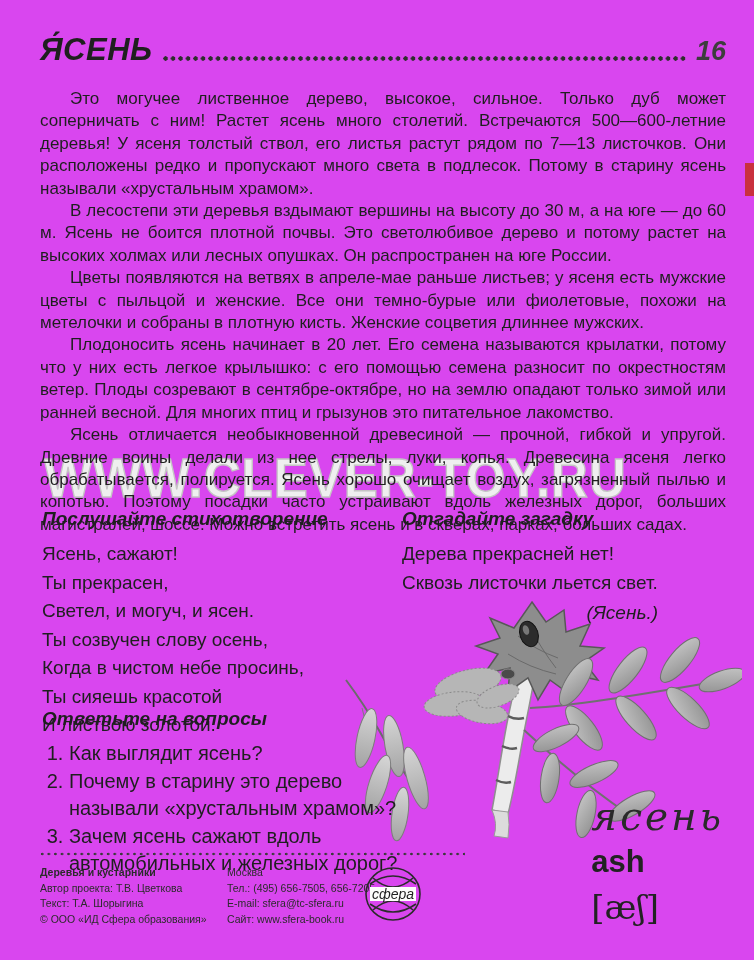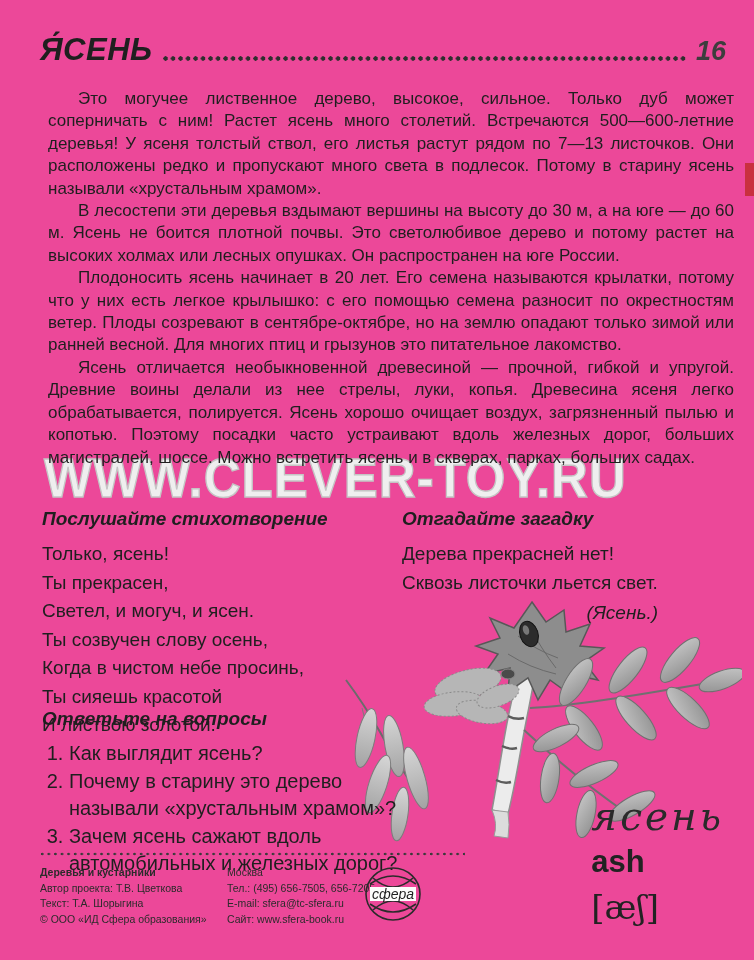--- a/index.html
+++ b/index.html
@@ -1,37 +1,37 @@
 <!DOCTYPE html>
 <html><head>
 <meta charset="utf-8">
 <style>
   * { box-sizing: border-box; margin: 0; padding: 0; }
   html, body { background: #e9e9e9; }
   .page {
     position: relative;
     width: 754px; height: 960px;
-    background: #ec4899;
+    background: #d946ef;
     font-family: "Liberation Sans", sans-serif;
     color: #1f1f1f;
     overflow: hidden;
     margin: 0 auto;
   }
 
   
   .header { position: absolute; top: 34px; left: 40px; right: 28px; display: flex; align-items: flex-end; }
   .header-title { font-size: 31px; font-weight: bold; font-style: italic; letter-spacing: .5px; line-height: 1; }
   .leader-dots { flex: 1; height: 5px; margin: 0 8px 4px 10px;
     background-image: radial-gradient(circle at 2.5px 2.5px, #2e2e2e 2px, transparent 2.4px);
     background-size: 7.5px 5px; background-repeat: repeat-x; }
   .page-num { font-size: 27px; font-weight: bold; font-style: italic; color: #3d3d3d; line-height: 1; }
 
   
   .body-text { position: absolute; top: 88px; left: 40px; width: 686px;
-    font-size: 17px; line-height: 22.4px; text-align: justify; z-index: 1; margin-left: 8px; }
+    font-size: 17px; line-height: 22.4px; text-align: justify; z-index: 1; }
   .body-text p { text-indent: 30px; }
 
   
   .watermark { position: absolute; top: 448px; left: 44px; width: 690px;
     font-size: 51px; font-weight: bold; letter-spacing: 1px; white-space: nowrap;
     color: #efefef; -webkit-text-stroke: 1.3px #c5c5c5;
     transform: scaleY(1.1); z-index: 0; }
 
   
   .section-heading { font-size: 19px; font-weight: bold; font-style: italic; margin-bottom: 10px; }
@@ -72,20 +72,21 @@
 
   <div class="header">
     <span class="header-title">Я́СЕНЬ</span>
     <span class="leader-dots"></span>
     <span class="page-num">16</span>
   </div>
 
   <div class="body-text">
       <p>Это могучее лиственное дерево, высокое, сильное. Только дуб может соперничать с ним! Растет ясень много столетий. Встречаются 500—600-летние деревья! У ясеня толстый ствол, его листья растут рядом по 7—13 листочков. Они расположены редко и пропускают много света в подлесок. Потому в старину ясень называли «хрустальным храмом».</p>
       <p>В лесостепи эти деревья вздымают вершины на высоту до 30 м, а на юге — до 60 м. Ясень не боится плотной почвы. Это светолюбивое дерево и потому растет на высоких холмах или лесных опушках. Он распространен на юге России.</p>
+      <p>Цветы появляются на ветвях в апреле-мае раньше листьев; у ясеня есть мужские цветы с пыльцой и женские. Все они темно-бурые или фиолетовые, похожи на метелочки и собраны в плотную кисть. Женские соцветия длиннее мужских.</p>
       <p>Плодоносить ясень начинает в 20 лет. Его семена называются крылатки, потому что у них есть легкое крылышко: с его помощью семена разносит по окрестностям ветер. Плоды созревают в сентябре-октябре, но на землю опадают только зимой или ранней весной. Для многих птиц и грызунов это питательное лакомство.</p>
       <p>Ясень отличается необыкновенной древесиной — прочной, гибкой и упругой. Древние воины делали из нее стрелы, луки, копья. Древесина ясеня легко обрабатывается, полируется. Ясень хорошо очищает воздух, загрязненный пылью и копотью. Поэтому посадки часто устраивают вдоль железных дорог, больших магистралей, шоссе. Можно встретить ясень и в скверах, парках, больших садах.</p>
     </div>
 
   <div class="watermark">WWW.CLEVER-TOY.RU</div>
 
   <svg class="illustration" viewBox="0 0 410 260" xmlns="http://www.w3.org/2000/svg">
     <defs>
       <linearGradient id="leafG" x1="0" y1="0" x2="1" y2="1">
         <stop offset="0" stop-color="#c9c9c9"></stop>
@@ -145,21 +146,21 @@
       <ellipse cx="218" cy="190" rx="9" ry="25" fill="url(#leafG)" transform="rotate(8 218 190)"></ellipse>
       <ellipse cx="262" cy="186" rx="9" ry="26" fill="url(#leafG)" transform="rotate(66 262 186)"></ellipse>
       <ellipse cx="254" cy="226" rx="9" ry="24" fill="url(#leafG)" transform="rotate(12 254 226)"></ellipse>
       <ellipse cx="300" cy="218" rx="9" ry="26" fill="url(#leafG)" transform="rotate(60 300 218)"></ellipse>
     </g>
   </svg>
 
   <section class="poem">
     <h3 class="section-heading">Послушайте стихотворение</h3>
     <div class="poem-lines">
-        <div>Только, ясень!</div>
+        <div>Ясень, сажают!</div>
         <div>Ты прекрасен,</div>
         <div>Светел, и могуч, и ясен.</div>
         <div>Ты созвучен слову осень,</div>
         <div>Когда в чистом небе просинь,</div>
         <div>Ты сияешь красотой</div>
         <div>И листвою золотой.</div>
       </div>
   </section>
 
   <section class="riddle">

